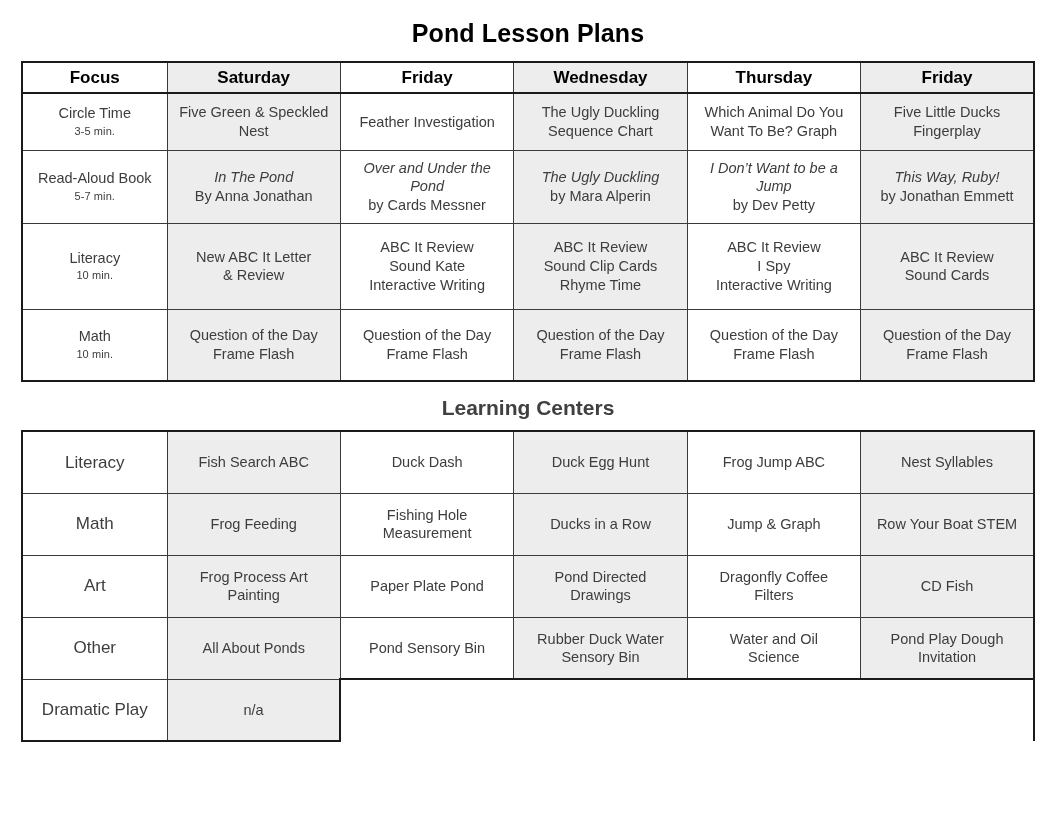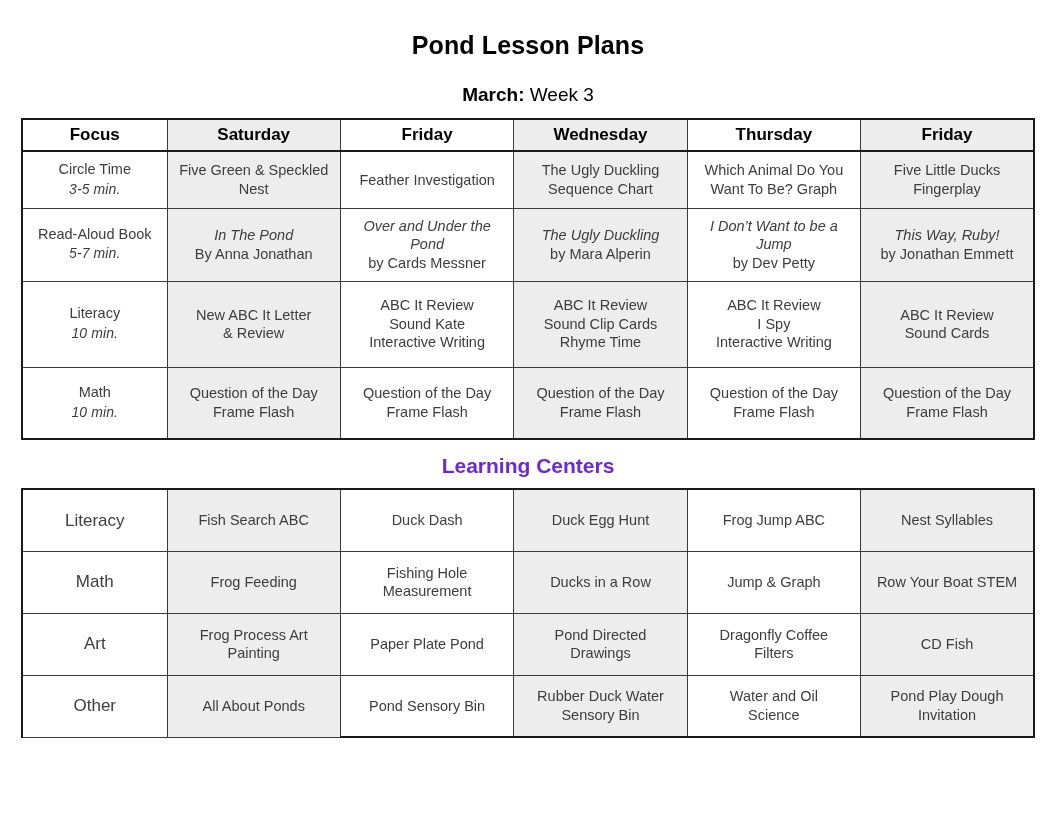--- a/index.html
+++ b/index.html
@@ -20,21 +20,21 @@
     position: relative;
     box-sizing: border-box;
   }
 
   
   .main-title {
     text-align: center;
     font-size: 25px;
     font-weight: bold;
     letter-spacing: 0.1px;
-    margin: 12px;
+    margin: 0;
     padding-top: 20px;
     line-height: 1.1;
     color: #000000;
   }
   .sub-title {
     text-align: center;
     font-size: 19px;
     margin: 0;
     padding-top: 13px;
     line-height: 1.1;
@@ -45,21 +45,21 @@
   }
   .sub-title .week {
     font-weight: normal;
   }
   .section-title {
     text-align: center;
     font-size: 21px;
     font-weight: bold;
     margin: 0;
     line-height: 1.1;
-    color: #6d28d9;
+    color: #404040;
     padding-top: 14px;
     padding-bottom: 11px;
   }
 
   
   .grid {
     border-collapse: collapse;
     table-layout: fixed;
     margin: 0 auto;
     border: 2.5px solid #1a1a1a;
@@ -105,25 +105,24 @@
   .row-label {
     font-weight: bold;
     color: #000000;
     font-size: 17px;
     line-height: 1.18;
     padding: 6px 4px;
   }
   .row-label .duration {
     display: block;
     font-weight: normal;
-    font-size: 14px;
+    font-size: 11px;
     color: #3d3d3d;
     line-height: 1.5;
     letter-spacing: 0.1px;
-    font-style: italic;
   }
 
   
   #plan-table tbody tr.r-circle td { height: 57px; }
   #plan-table tbody tr.r-read   td { height: 73px; }
   #plan-table tbody tr.r-lit    td { height: 86px; }
   #plan-table tbody tr.r-math   td { height: 72px; }
 
   
   .book-title {
@@ -164,24 +163,20 @@
   }
   .nowrap-line { display: block; }
 </style>
 </head>
 <body>
 
 <div class="page">
 
   <h1 class="main-title">Pond Lesson Plans</h1>
 
-  <h2 class="sub-title">
-    <span class="month">March:</span>
-    <span class="week">Week 3</span>
-  </h2>
 
   <table class="grid" id="plan-table">
     <colgroup>
       <col class="col-focus">
       <col class="col-day">
       <col class="col-day">
       <col class="col-day">
       <col class="col-day">
       <col class="col-day">
     </colgroup>
@@ -399,17 +394,27 @@
         <td class="plain close-bottom">
             <span class="nowrap-line">Water and Oil</span>
             <span class="nowrap-line">Science</span>
           </td>
         <td class="shaded close-bottom">
             <span class="nowrap-line">Pond Play Dough</span>
             <span class="nowrap-line">Invitation</span>
           </td>
       </tr>
 
+      <tr class="r-dramatic">
+        <td class="row-label plain cell-bordered edge-left">Dramatic Play</td>
+        <td class="shaded cell-bordered col-m-edge">
+            <span class="nowrap-line">n/a</span>
+          </td>
+        <td class="empty-cell"></td>
+        <td class="empty-cell"></td>
+        <td class="empty-cell"></td>
+        <td class="empty-cell"></td>
+      </tr>
 
     </tbody>
   </table>
 
 </div>
 
 </body></html>

